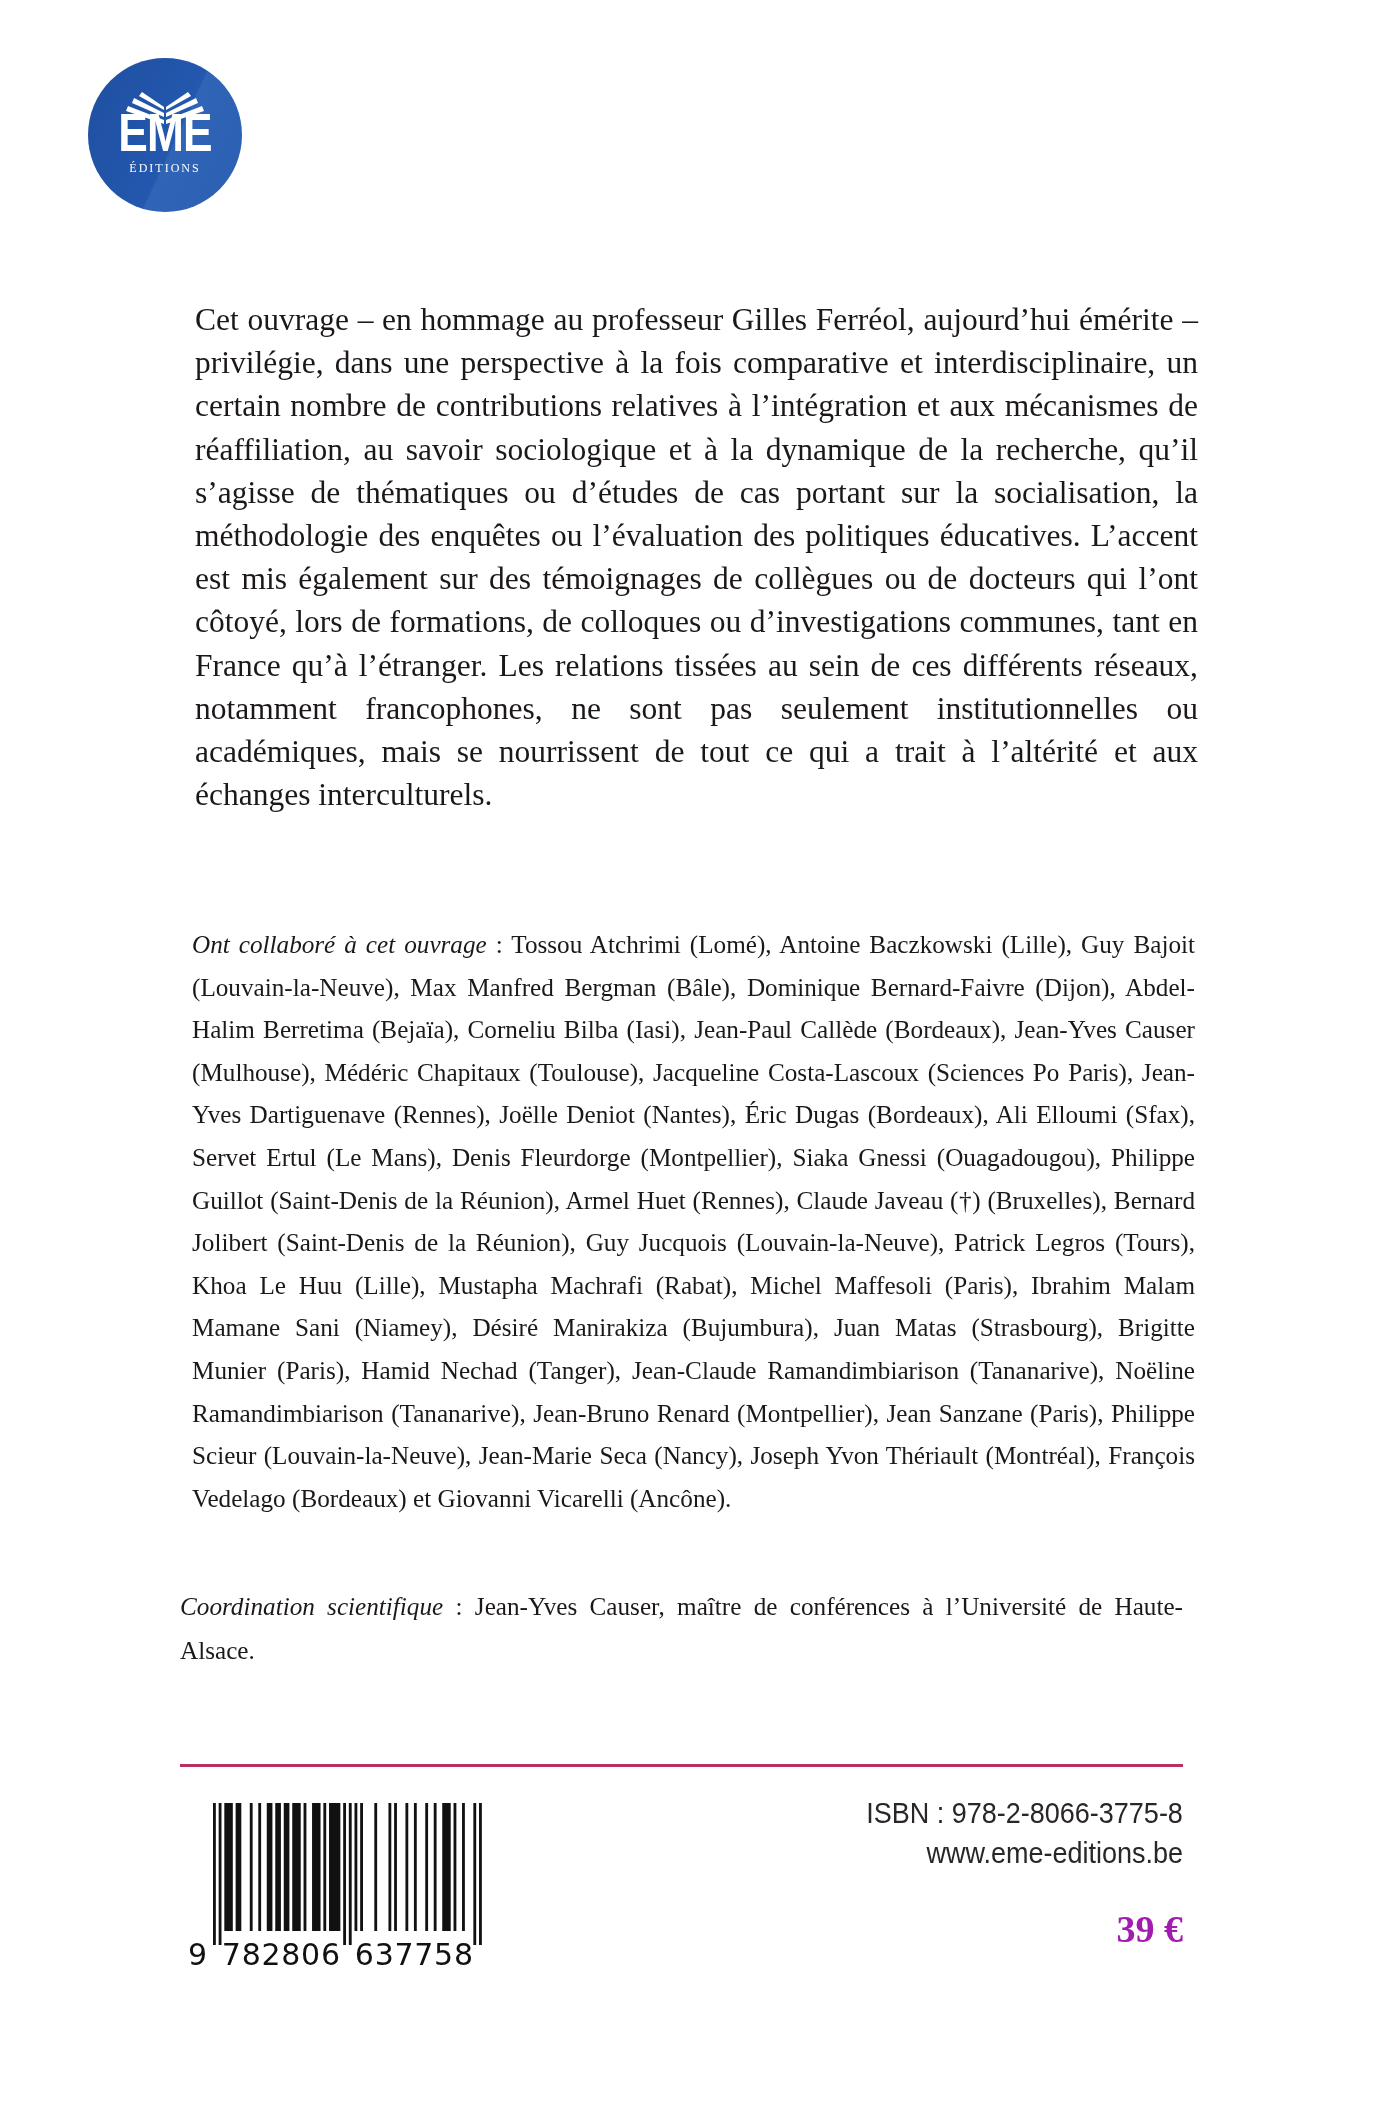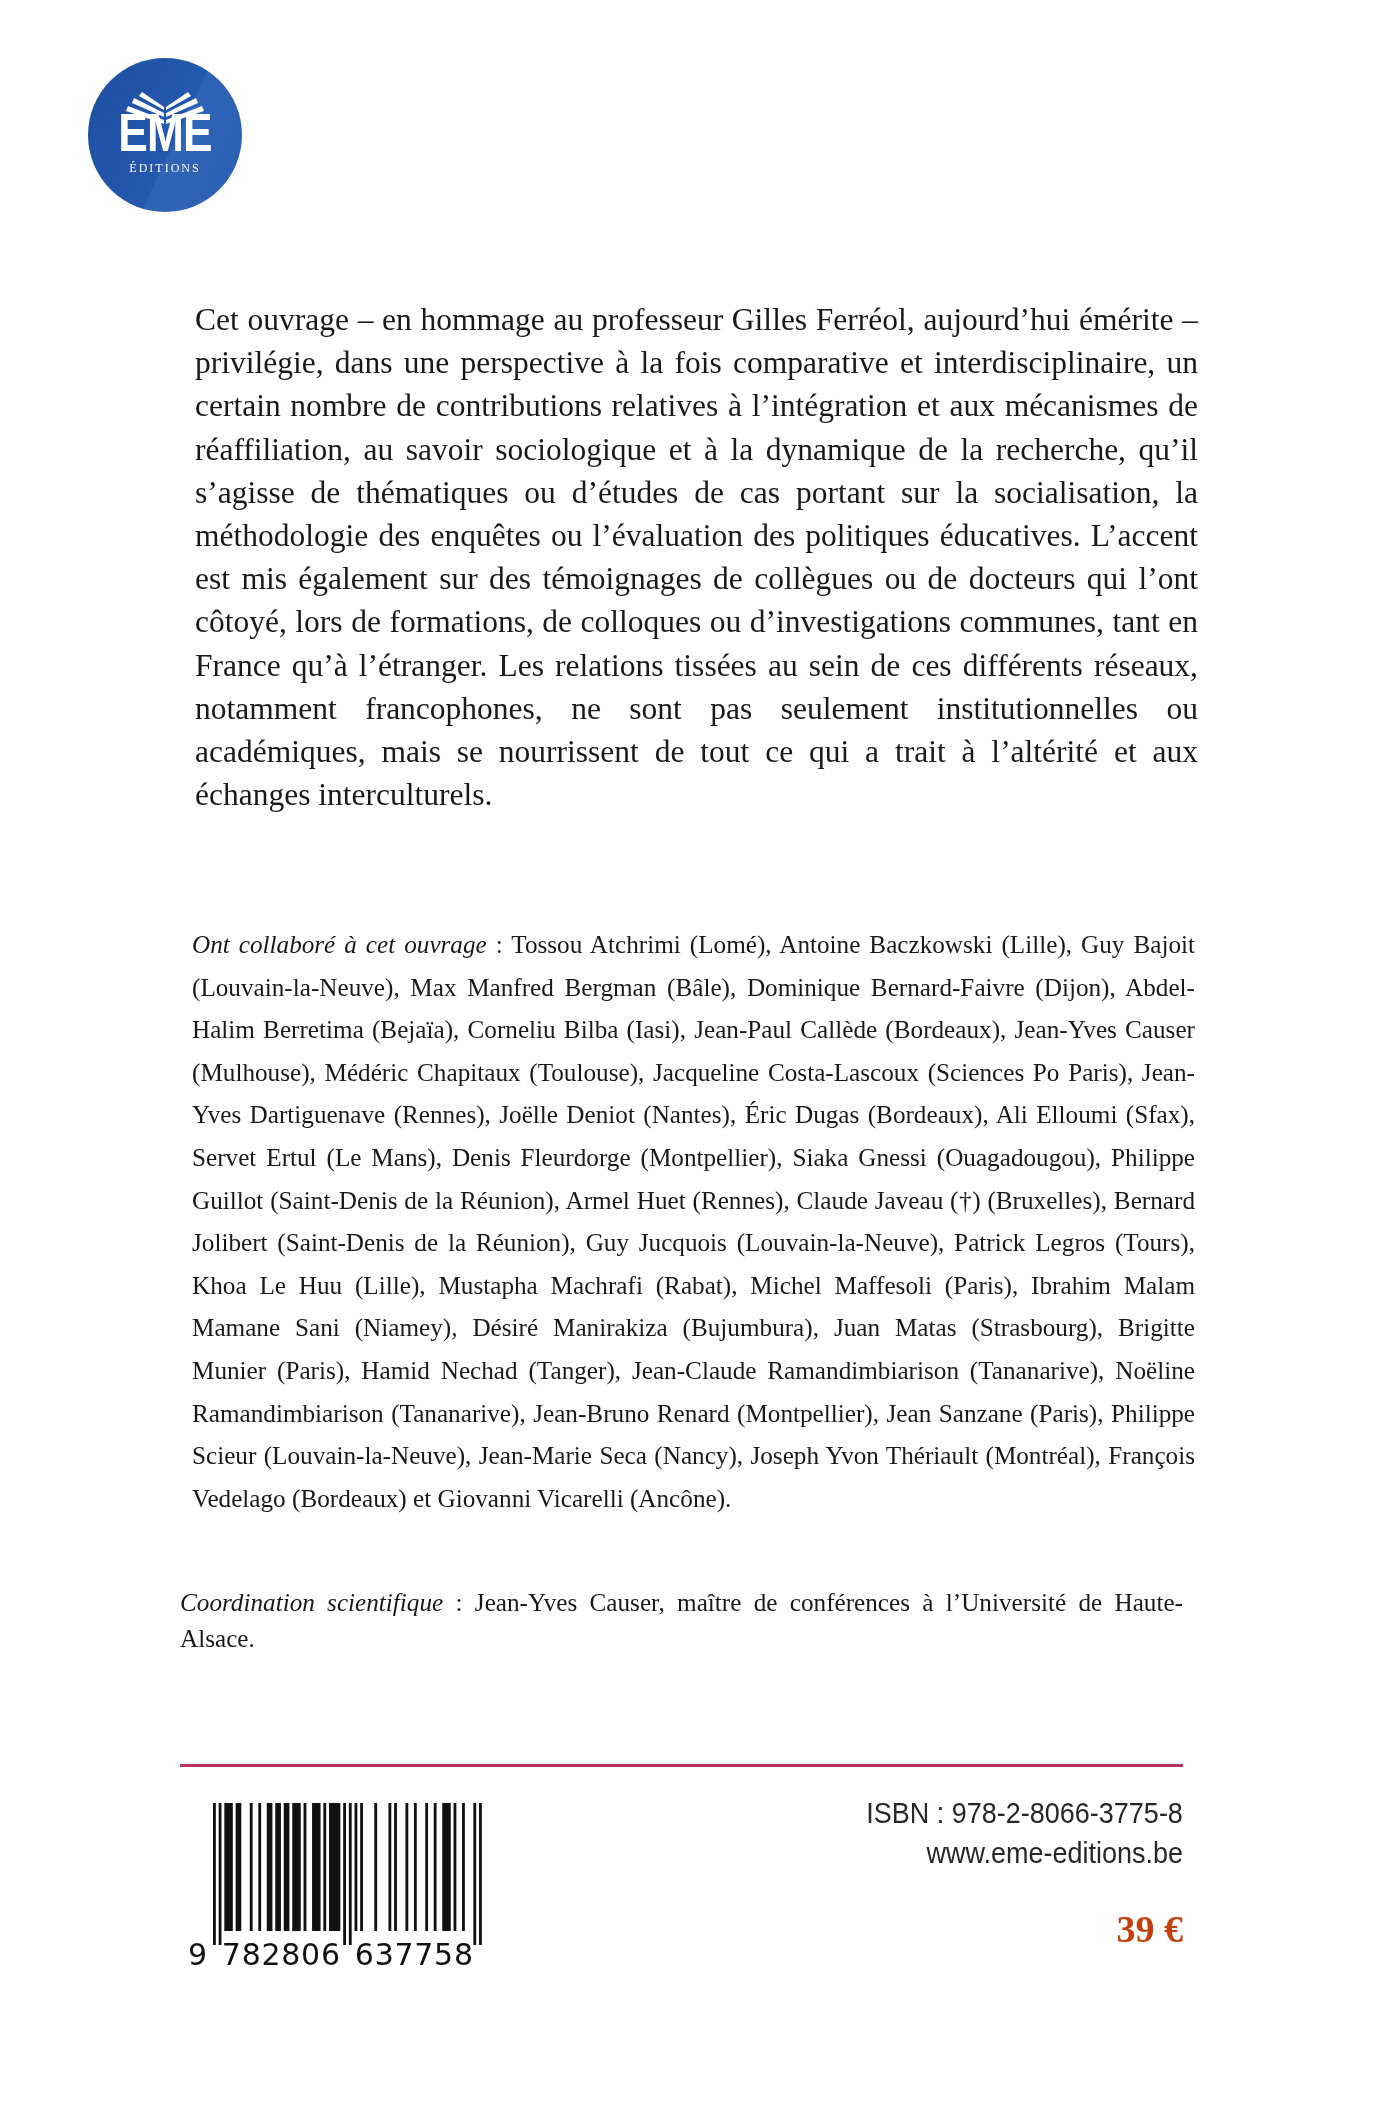--- a/index.html
+++ b/index.html
@@ -69,21 +69,21 @@
       text-align: justify;
       margin: 12px;
       color: #1c1818;
     }
     .coordination {
       position: absolute;
       left: 180px;
       top: 1585px;
       width: 1003px;
       font-size: 25.2px;
-      line-height: 36px;
+      line-height: 44px;
       text-align: justify;
       margin: 0;
       color: #1c1818;
     }
     .label-italic { font-style: italic; }
     .rule {
       position: absolute;
       left: 180px;
       top: 1764px;
       width: 1003px;
@@ -124,21 +124,21 @@
       transform-origin: right center;
     }
     .price {
       position: absolute;
       right: 217px;
       top: 1907px;
       font-family: "Liberation Serif", "DejaVu Serif", serif;
       font-weight: bold;
       font-size: 38px;
       line-height: 44px;
-      color: #c2410c;
+      color: #a21caf;
       text-align: right;
       white-space: nowrap;
     }
   </style>
 </head>
 <body>
 
 <div class="logo">
   <svg width="154" height="154" viewBox="0 0 154 154">
     <g fill="#ffffff">

